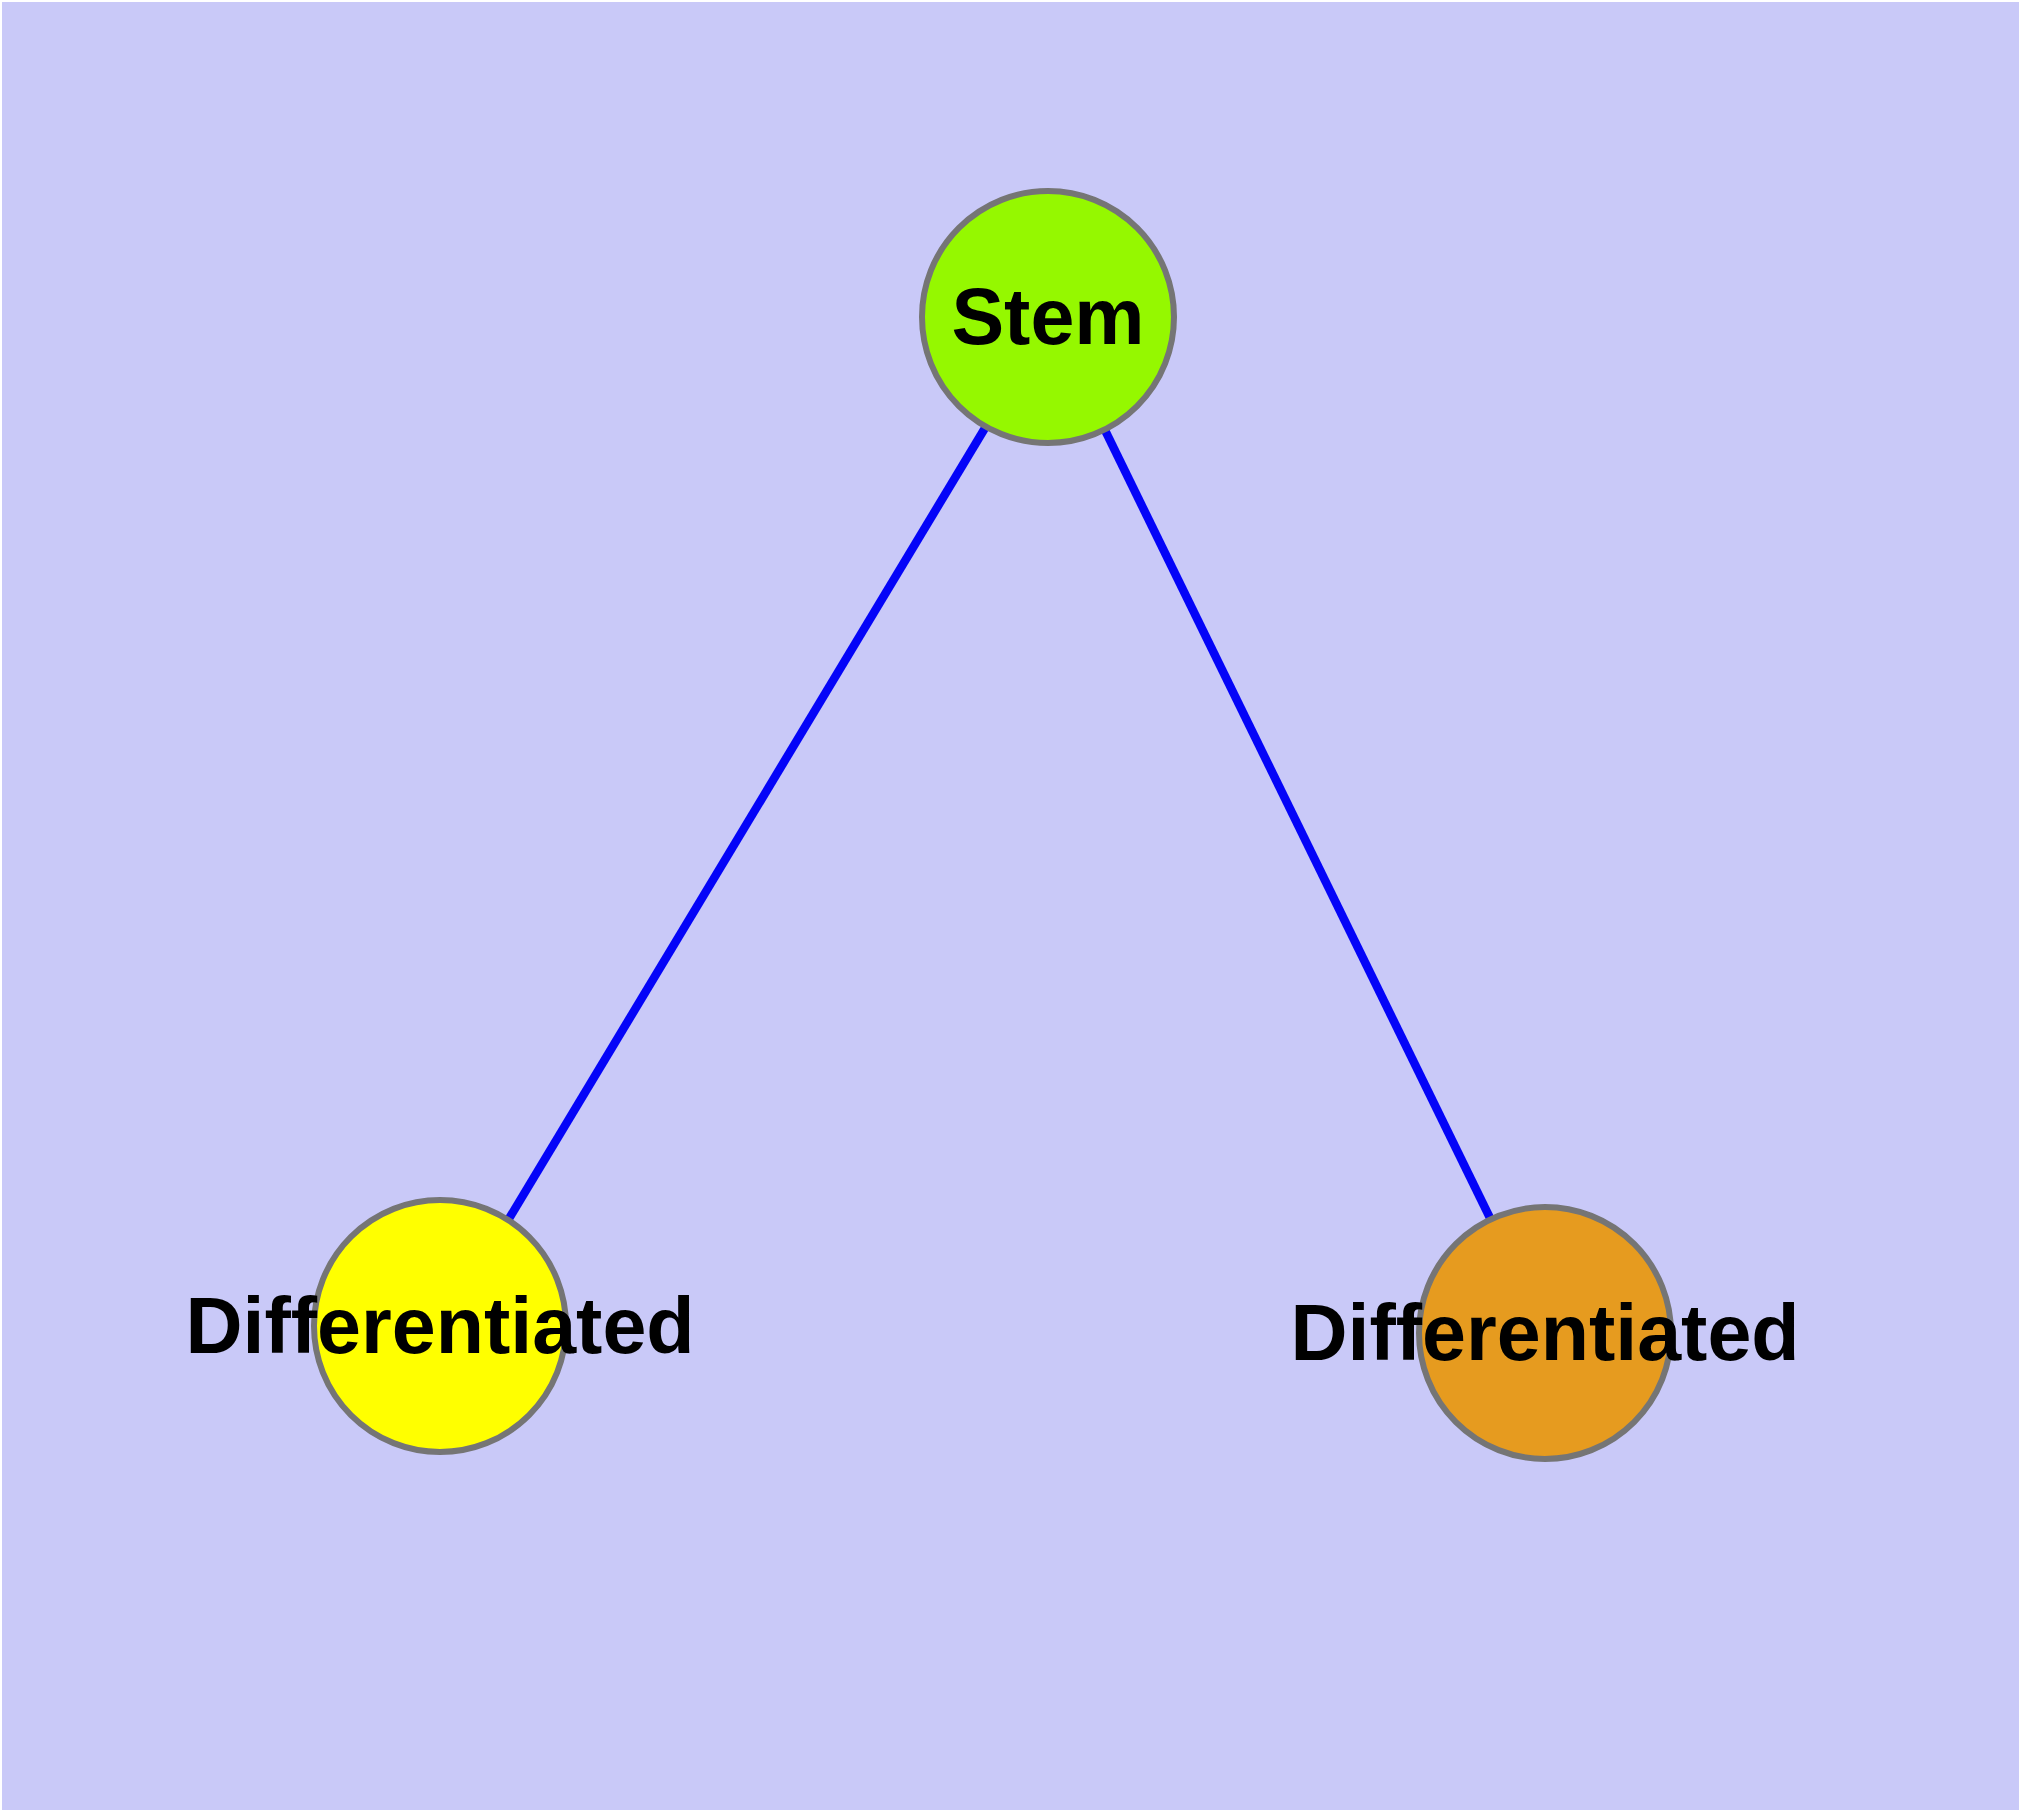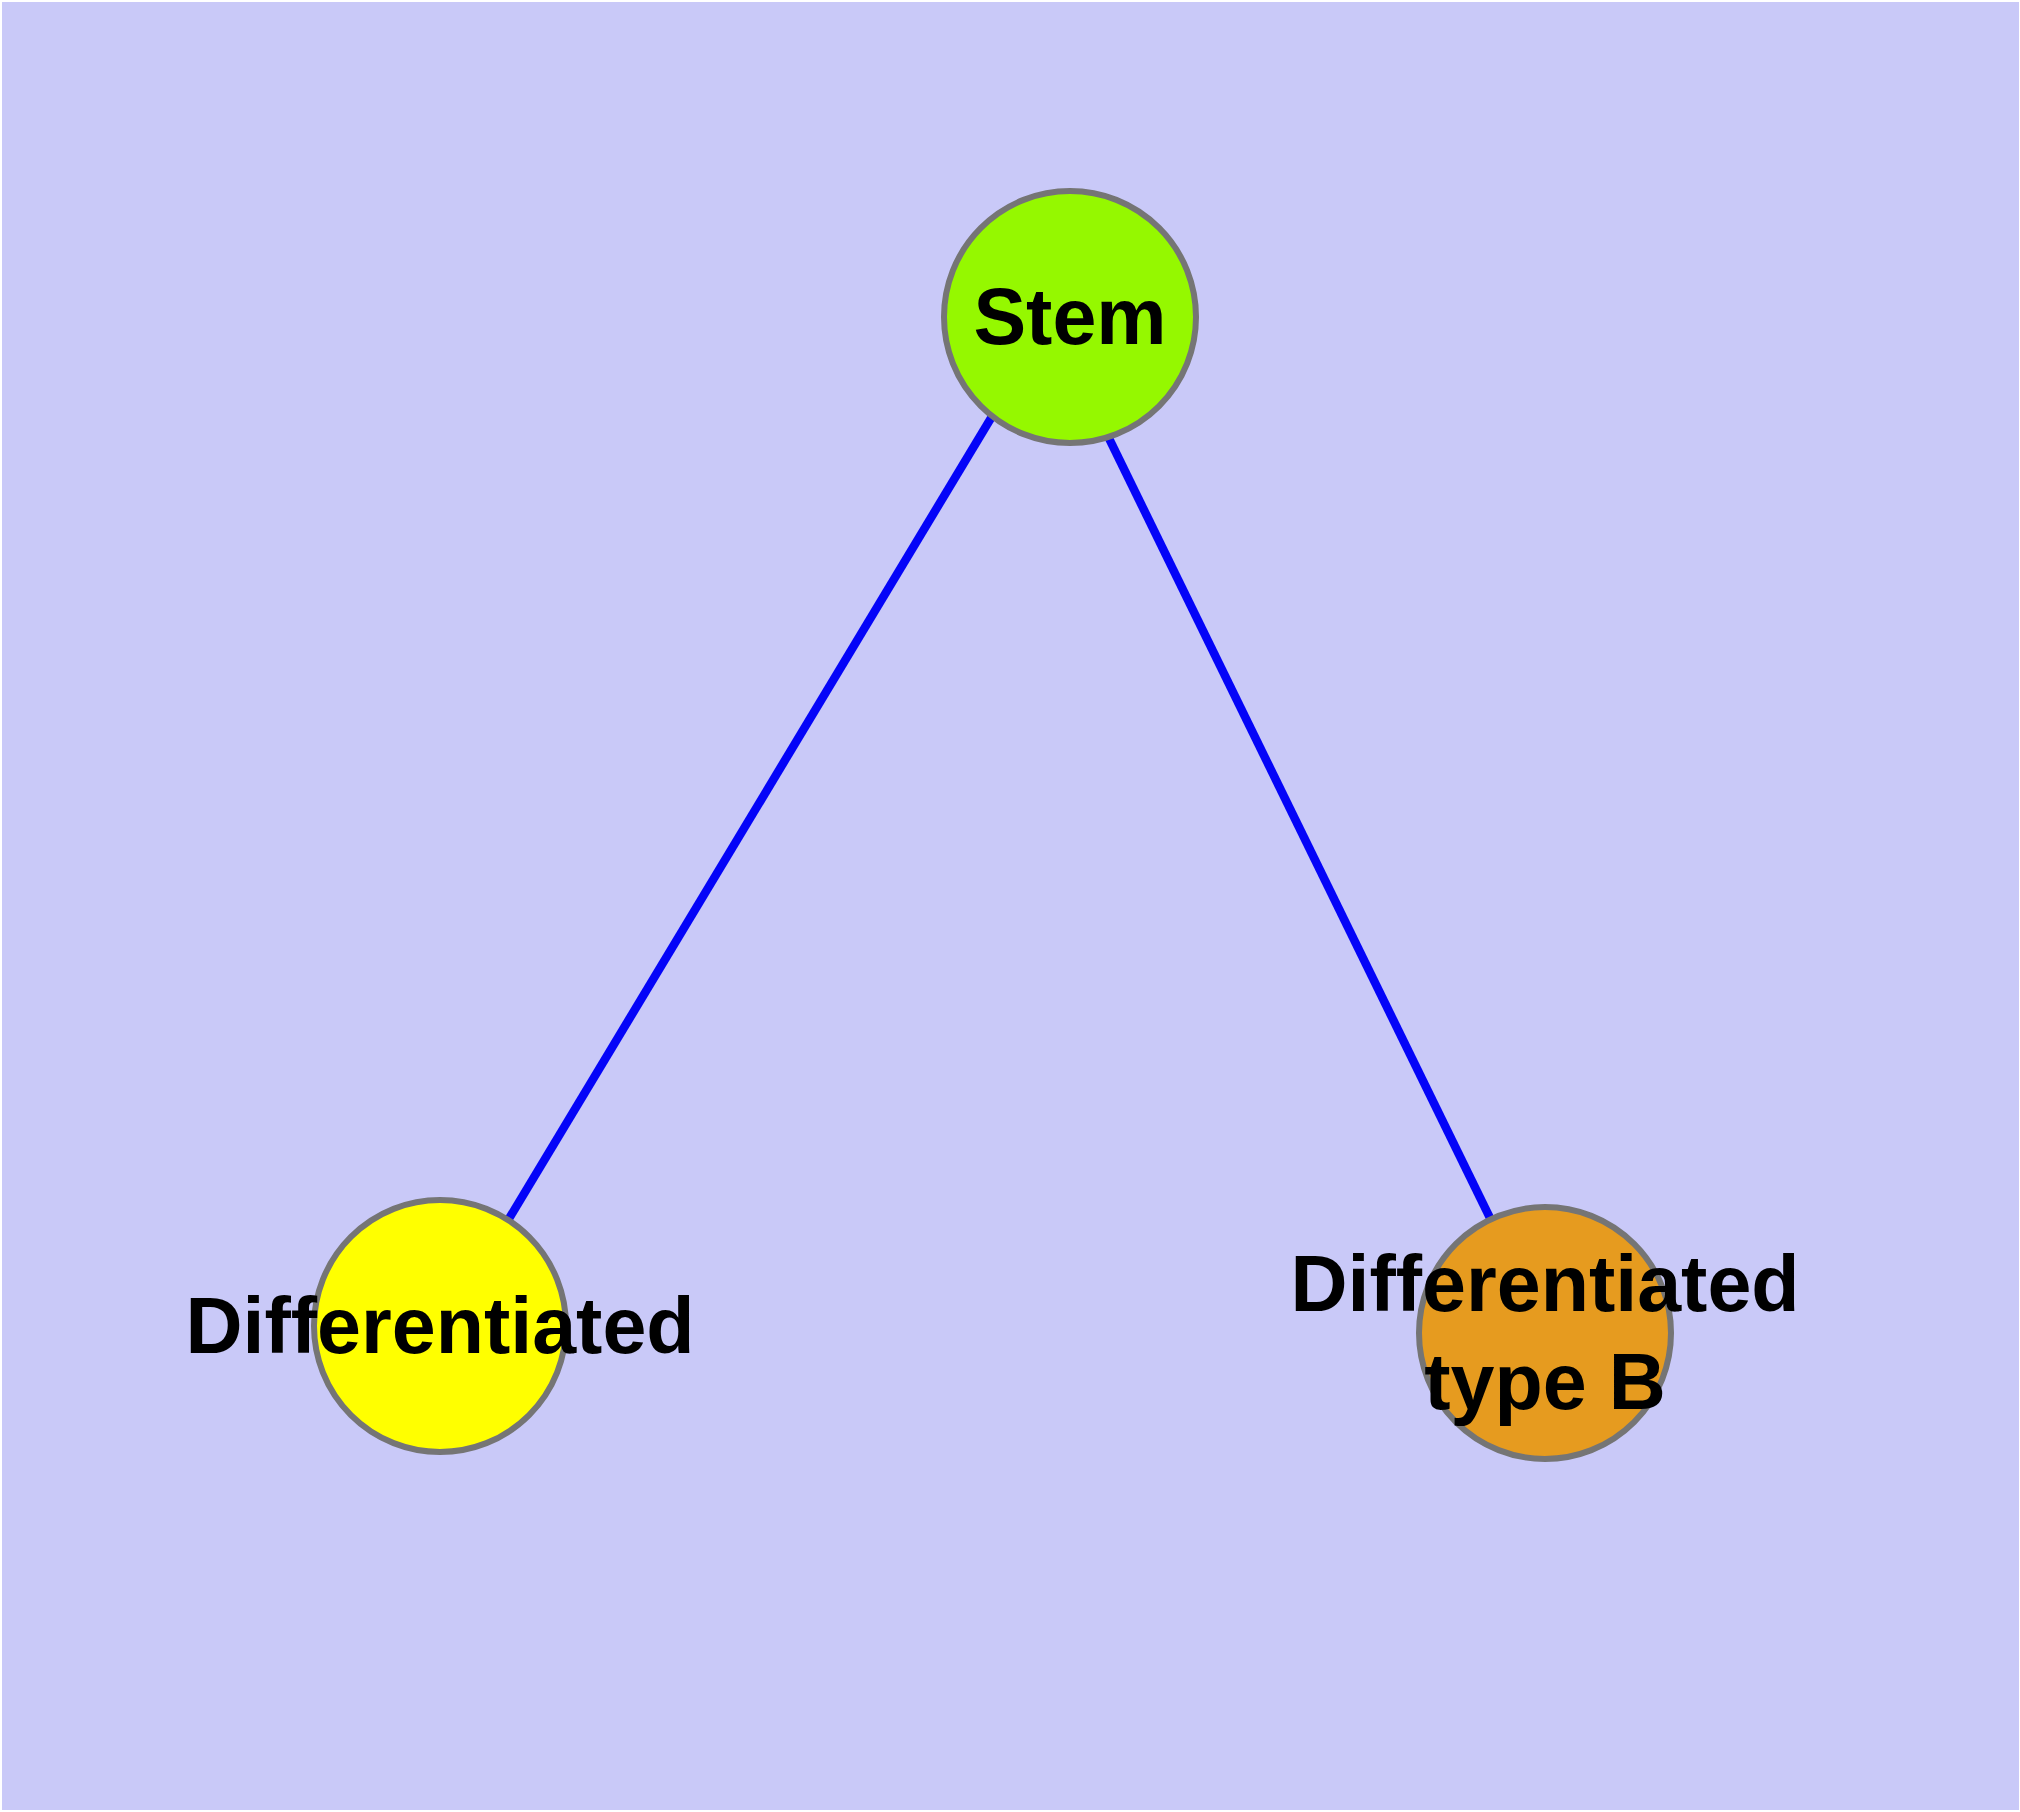--- a/index.html
+++ b/index.html
@@ -30,21 +30,21 @@
     width: 258px;
     height: 258px;
     border-radius: 50%;
     border: 6px solid #757575;
     box-sizing: border-box;
     display: flex;
     align-items: center;
     justify-content: center;
     overflow: visible;
   }
-  .node-stem   { left: 939px; top: 186px; }
+  .node-stem   { left: 917px; top: 186px; }
   .node-type-a { left: 309px;  top: 1195px; }
   .node-type-b { left: 1414px; top: 1202px; }
   .node-label {
     font-weight: bold;
     font-size: 79px;
     line-height: 98px;
     color: #000000;
     text-align: center;
     white-space: nowrap;
     flex: none;
@@ -68,18 +68,17 @@
 
   <div class="node node-type-a" style="background-color: rgb(255, 255, 0); border-color: rgb(117, 117, 117);">
     <div class="node-label">
       <div>Differentiated</div>
     </div>
   </div>
 
   <div class="node node-type-b" style="background-color: rgb(230, 155, 31); border-color: rgb(117, 117, 117);">
     <div class="node-label">
       <div>Differentiated</div>
-      <div>type B</div>
     </div>
   </div>
 
 </div>
 
 
 </body></html>

